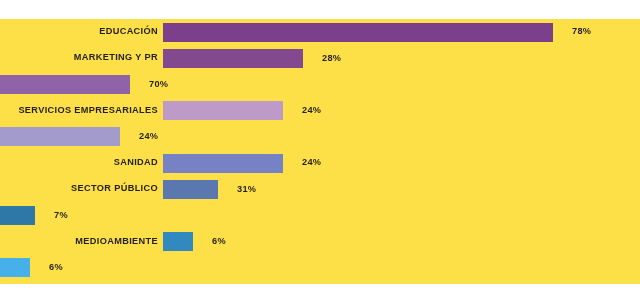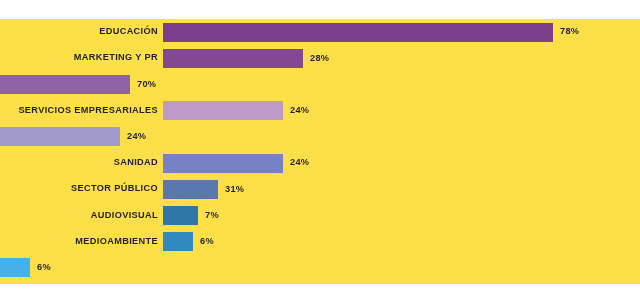--- a/index.html
+++ b/index.html
@@ -46,20 +46,21 @@
     color: #231f20;
     line-height: 1.05;
     white-space: nowrap;
     text-transform: uppercase;
   }
   .bar-wrap {
     flex: 1 1 auto;
     display: flex;
     align-items: center;
     height: 100%;
+    gap: 12px;
   }
   .bar {
     height: 19px;
     border-radius: 0;
     display: block;
   }
   .value-label {
     font-size: 9.2px;
     font-weight: bold;
     color: #231f20;
@@ -115,21 +116,20 @@
         </div>
       </div>
       <div class="bar-row">
         <div class="cat-label">SECTOR PÚBLICO</div>
         <div class="bar-wrap">
           <div class="bar" style="width: 55px; background: rgb(90, 119, 176);"></div>
           <div class="value-label">31%</div>
         </div>
       </div>
       <div class="bar-row">
-        <div class="cat-label">AUDIOVISUAL</div>
         <div class="bar-wrap">
           <div class="bar" style="width: 35px; background: rgb(46, 120, 168);"></div>
           <div class="value-label">7%</div>
         </div>
       </div>
       <div class="bar-row">
         <div class="cat-label">MEDIOAMBIENTE</div>
         <div class="bar-wrap">
           <div class="bar" style="width: 30px; background: rgb(49, 137, 192);"></div>
           <div class="value-label">6%</div>

